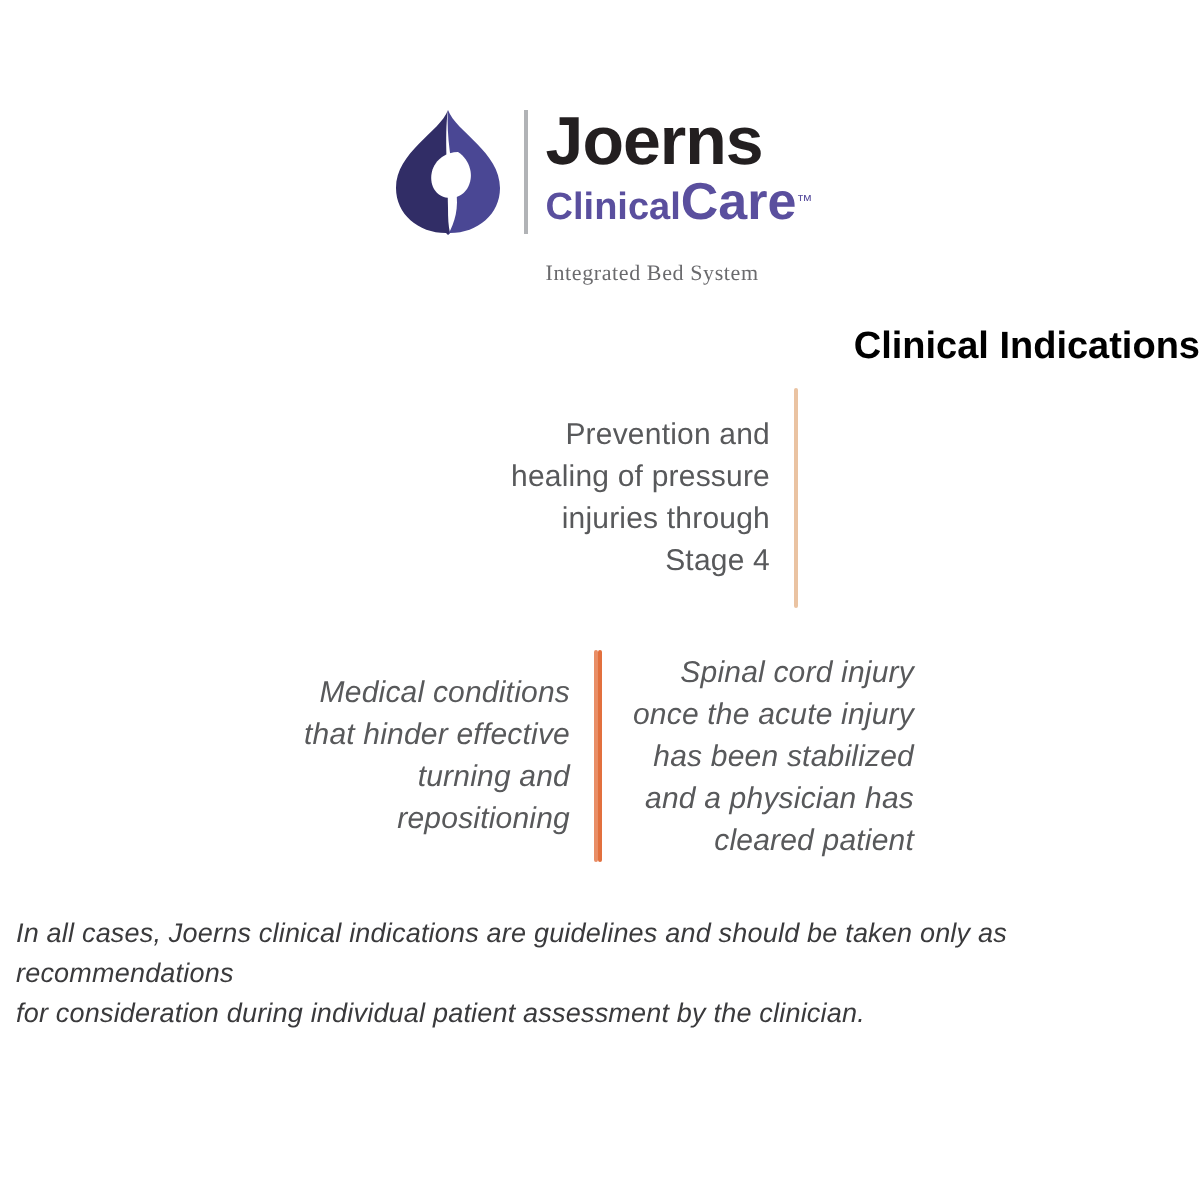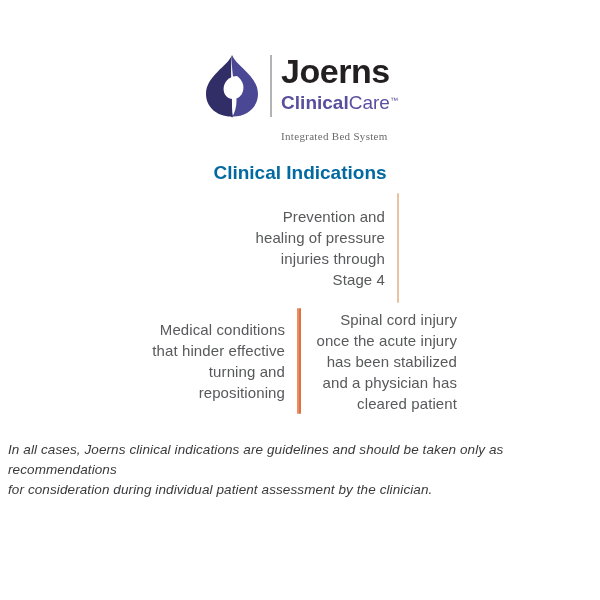--- a/index.html
+++ b/index.html
@@ -18,32 +18,32 @@
     width:2px; height:62px; background:#b1b3b6;
     margin:1px 9px 0 8px; flex:0 0 auto;
   }
   .logo-text { display:flex; flex-direction:column; align-items:flex-start; }
   .brand-name {
     font-size:34px; font-weight:bold; color:#231f20;
     letter-spacing:-0.5px; line-height:34px;
   }
   .product-name { line-height:21px; margin-top:2px; color:#5a4f9e; }
   .product-bold { font-size:19px; font-weight:bold; }
-  .product-reg  { font-size:19px; font-weight:normal; }
+  .product-reg  { font-size:26px; font-weight:bold; }
   .product-tm   { font-size:8px; vertical-align:super; font-weight:normal; }
   .tagline { font-size:11px; color:#6a6a6d; margin-top:16px; letter-spacing:0.3px;font-family:Liberation Serif, serif; }
   
   .heading {
-    margin-top:21px; text-align:center;
-    font-size:19px; font-weight:bold; color:#0369a1; line-height:20px;
+    margin-top:21px; text-align:right;
+    font-size:19px; font-weight:bold; color:#000000; line-height:20px;
   }
   
   .row { display:flex; justify-content:center; align-items:center; }
   .row-1 { margin-top:9px; height:112px; }
-  .row-2 { margin-top:3px; height:108px; }
+  .row-2 { margin-top:19px; height:108px;font-style:italic; }
   .cell {
     text-align:right; white-space:pre-line;
     font-size:15px; line-height:21px; color:#58595b;
     padding:0 12px; letter-spacing:0.1px;
   }
   .cell-r1-1 { width:196px; }
   .cell-r1-2 { width:180px; }
   .cell-r2-1 { width:166px; }
   .cell-r2-2 { width:162px; }
   .cell-r2-3 { width:168px; }

